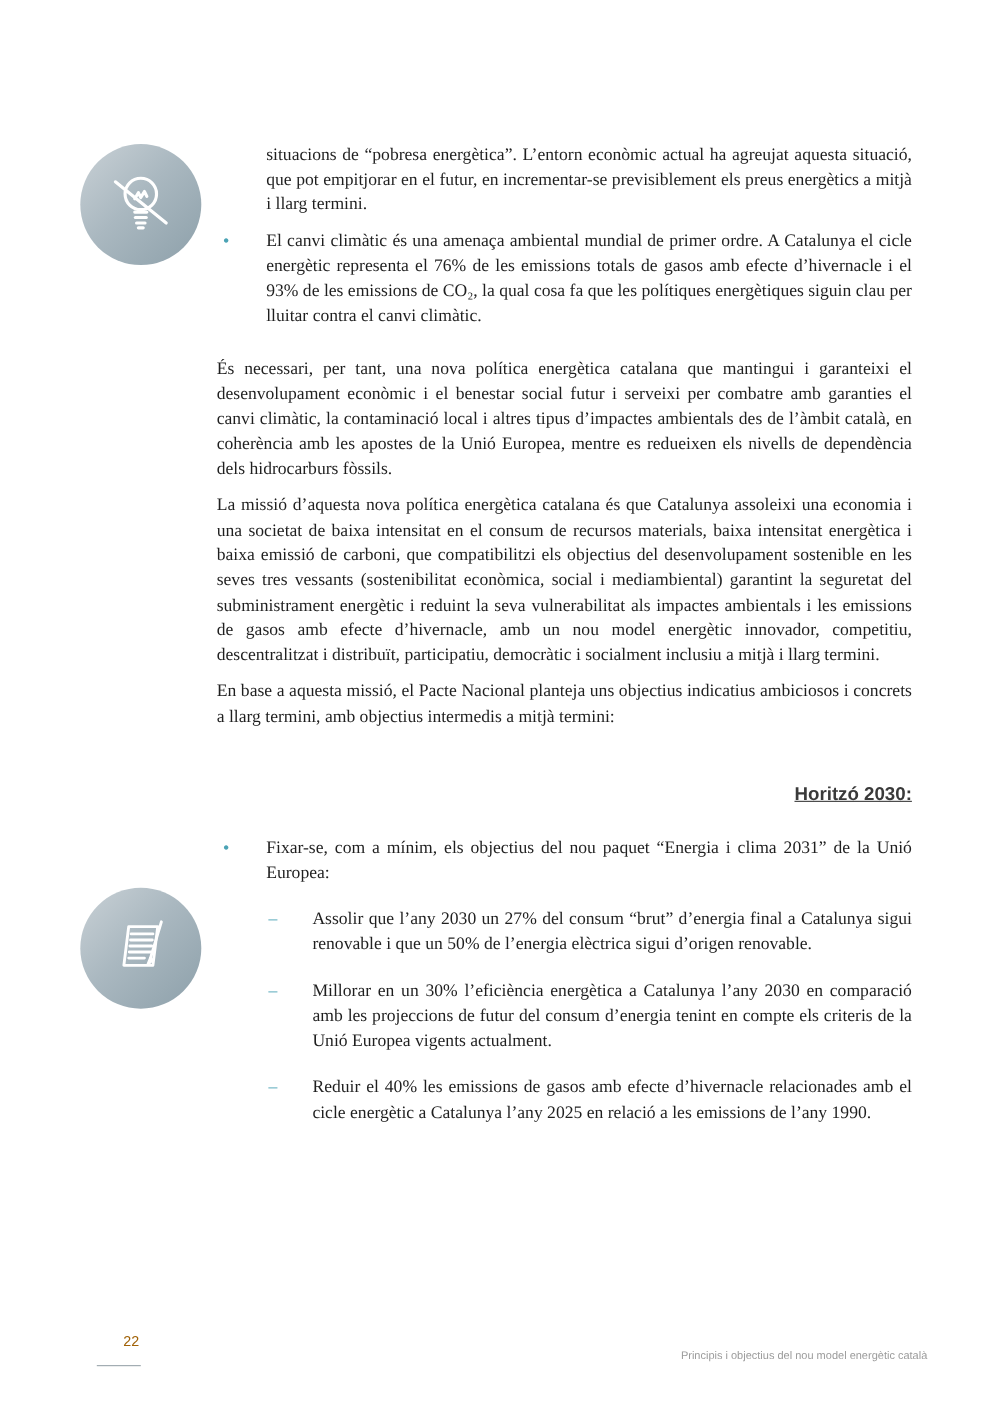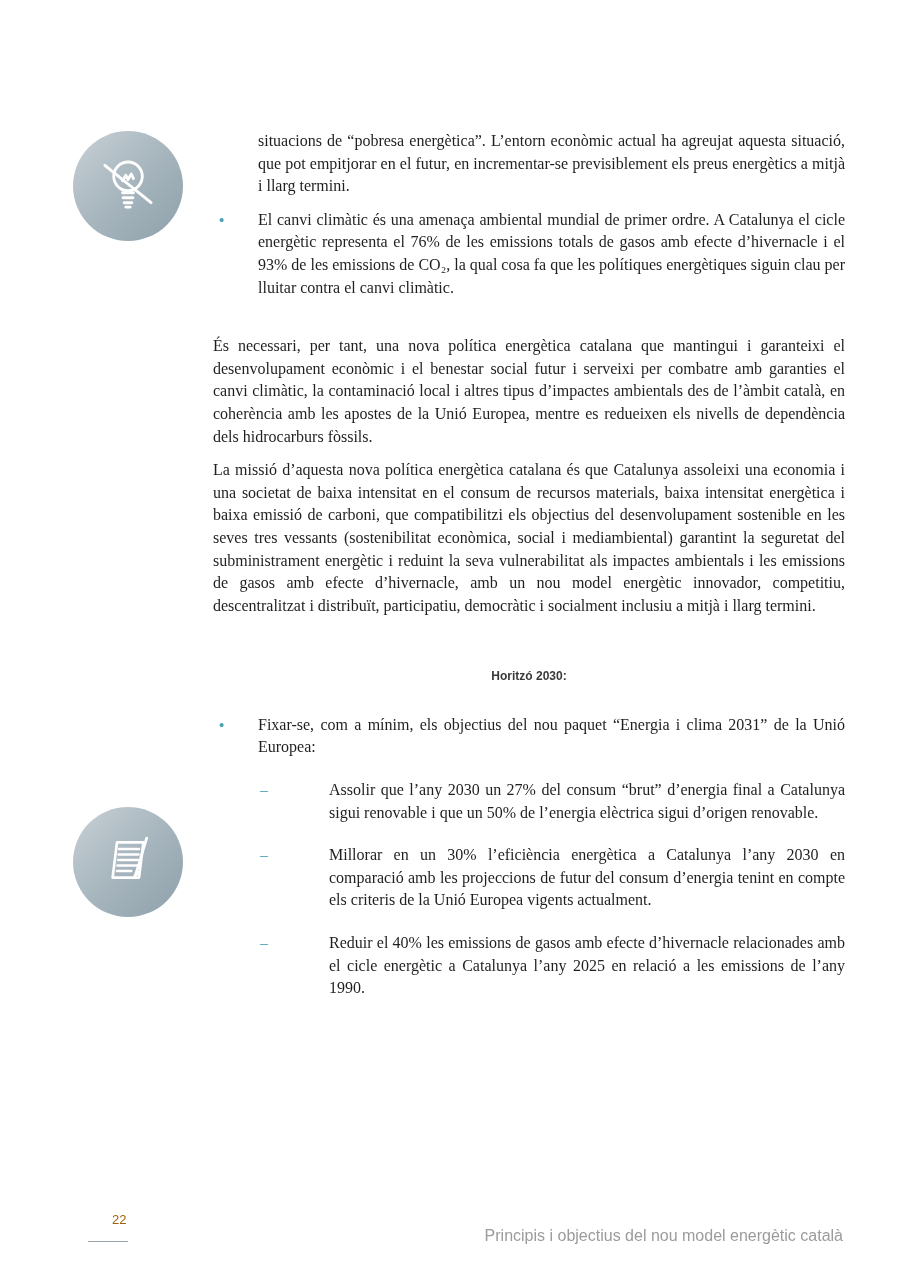--- a/index.html
+++ b/index.html
@@ -26,58 +26,59 @@
     align-items: center;
     justify-content: center;
   }
   .icon-badge.one { top: 131px; }
   .icon-badge.two { top: 807px; }
   .icon-badge svg { width: 66px; height: 66px; }
 
   
   .col {
     position: absolute;
-    left: 213px;
+    left: 197px;
     top: 130px;
     width: 632px;
     font-size: 16px;
     line-height: 22.6px;
     text-align: justify;
     color: #1f1f1f;
   }
   .para { margin-bottom: 11px; }
   .indented { margin-left: 45px; }
-  .gap-large { margin-top: 36px; }
+  .gap-large { margin-top: 26px; }
 
   .bullet-row { display: flex; margin-bottom: 11px; }
   .bullet-row .marker {
     flex: 0 0 45px;
     padding-left: 6px;
     color: #4ba3b5;
     font-family: "Liberation Sans", sans-serif;
     font-size: 15px;
   }
   .bullet-row .btext { flex: 1 1 auto; text-align: justify; }
 
   .sub-row { display: flex; margin-left: 45px; margin-top: 20px; }
   .sub-row .marker {
     flex: 0 0 42px;
     padding-left: 2px;
     color: #4ba3b5;
   }
-  .sub-row .btext { flex: 1 1 auto; text-align: justify; margin-left: 29px; }
+  .sub-row .btext { flex: 1 1 auto; text-align: justify; }
 
   .heading {
     margin-top: 48px;
     margin-bottom: 26px;
     font-family: "Liberation Sans", sans-serif;
     font-weight: bold;
-    font-size: 12px;
+    font-size: 17px;
     color: #3a3a3a;
-    text-align: center;
+    text-align: right;
+    text-decoration: underline;
   }
 
   
   .page-number {
     position: absolute;
     left: 112px;
     top: 1212px;
     font-family: "Liberation Sans", sans-serif;
     font-size: 13px;
     color: #a16207;
@@ -87,21 +88,21 @@
     left: 88px;
     top: 1241px;
     width: 40px;
     border-top: 1px solid #9aa5ab;
   }
   .footer-right {
     position: absolute;
     right: 63px;
     top: 1227px;
     font-family: "Liberation Sans", sans-serif;
-    font-size: 16px;
+    font-size: 10px;
     color: #9b9b9b;
   }
 </style>
 </head>
 <body>
 
 <div class="page">
 
   <div class="icon-badge one">
     <span>
@@ -138,20 +139,21 @@
 
     <div class="bullet-row">
       <span class="marker">•</span>
       <span class="btext">El canvi climàtic és una amenaça ambiental mundial de primer ordre. A Catalunya el cicle energètic representa el 76% de les emissions totals de gasos amb efecte d’hivernacle i el 93% de les emissions de CO₂, la qual cosa fa que les polítiques energètiques siguin clau per lluitar contra el canvi climàtic.</span>
     </div>
 
     <p class="para gap-large">És necessari, per tant, una nova política energètica catalana que mantingui i garanteixi el desenvolupament econòmic i el benestar social futur i serveixi per combatre amb garanties el canvi climàtic, la contaminació local i altres tipus d’impactes ambientals des de l’àmbit català, en coherència amb les apostes de la Unió Europea, mentre es redueixen els nivells de dependència dels hidrocarburs fòssils.</p>
 
     <p class="para">La missió d’aquesta nova política energètica catalana és que Catalunya assoleixi una economia i una societat de baixa intensitat en el consum de recursos materials, baixa intensitat energètica i baixa emissió de carboni, que compatibilitzi els objectius del desenvolupament sostenible en les seves tres vessants (sostenibilitat econòmica, social i mediambiental) garantint la seguretat del subministrament energètic i reduint la seva vulnerabilitat als impactes ambientals i les emissions de gasos amb efecte d’hivernacle, amb un nou model energètic innovador, competitiu, descentralitzat i distribuït, participatiu, democràtic i socialment inclusiu a mitjà i llarg termini.</p>
 
+    <p class="para">En base a aquesta missió, el Pacte Nacional planteja uns objectius indicatius ambiciosos i concrets a llarg termini, amb objectius intermedis a mitjà termini:</p>
 
     <h2 class="heading">Horitzó 2030:</h2>
 
     <div class="bullet-row">
       <span class="marker">•</span>
       <span class="btext">Fixar-se, com a mínim, els objectius del nou paquet “Energia i clima 2031” de la Unió Europea:</span>
     </div>
 
     <div class="sub-row">
       <span class="marker">–</span>

